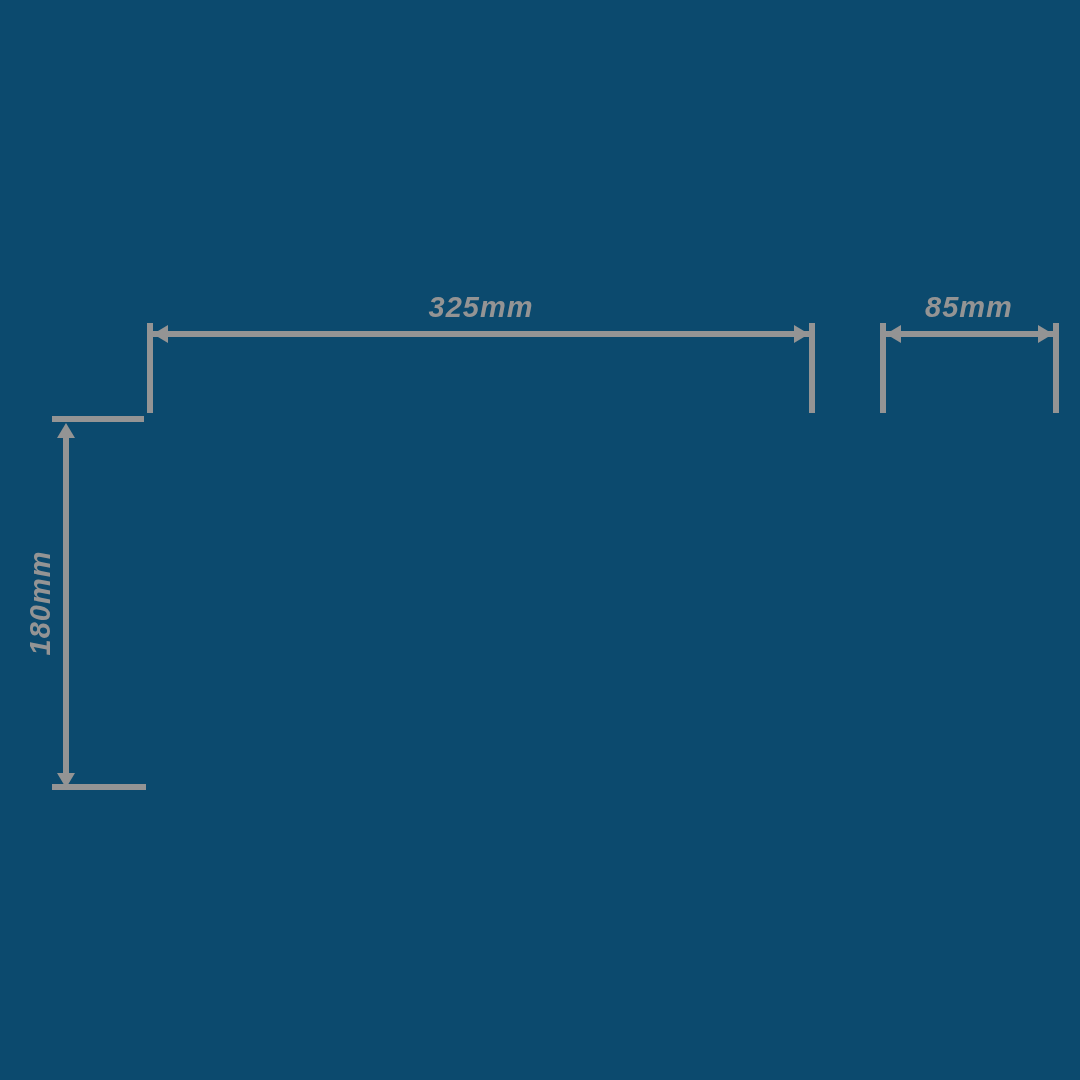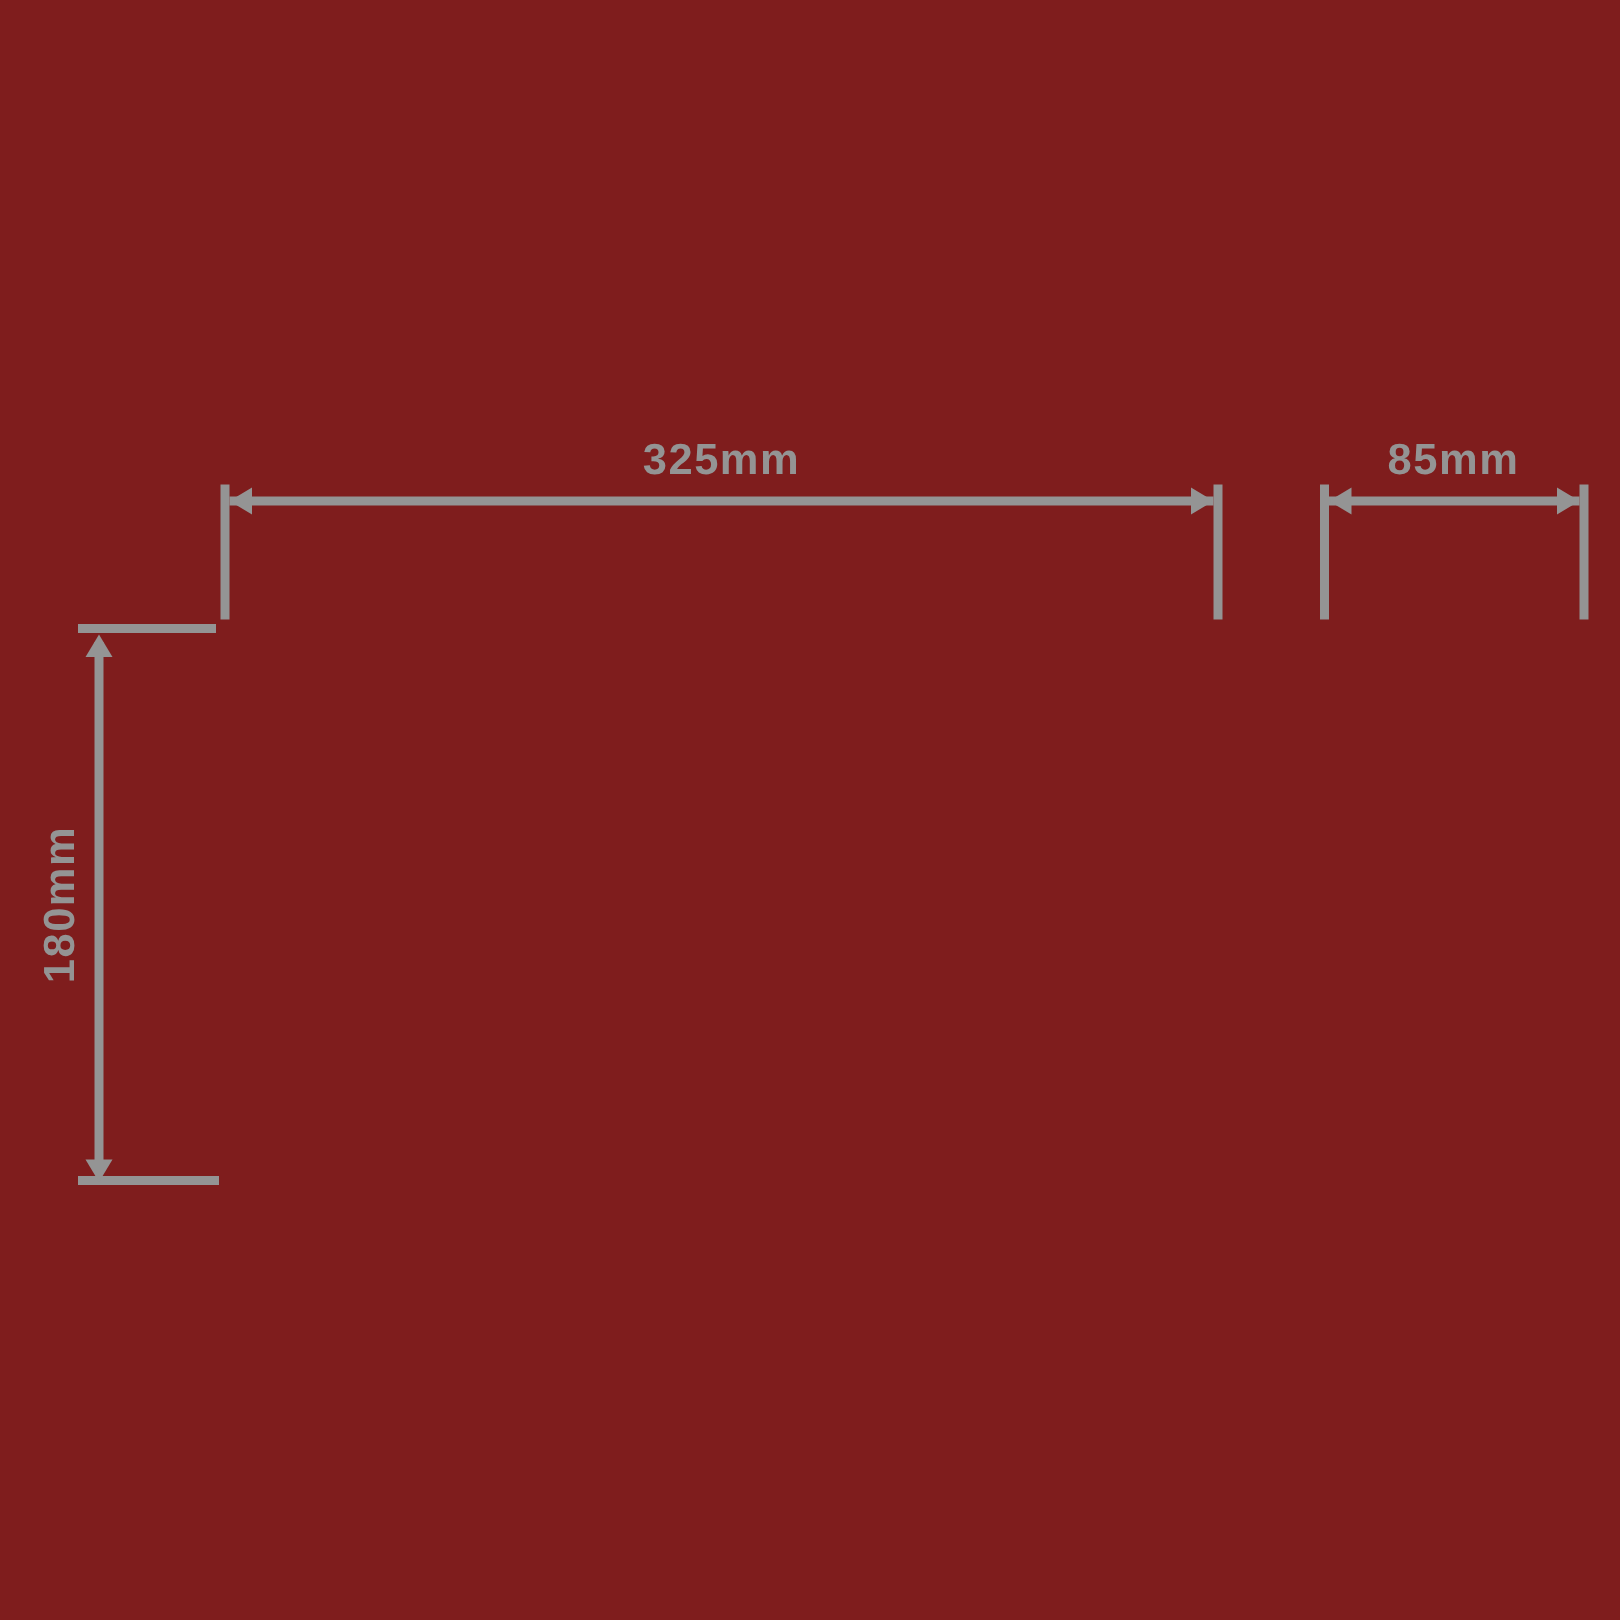--- a/index.html
+++ b/index.html
@@ -51,21 +51,21 @@
   .dimC-ext-top    { left: 52px; top: 416px; width: 92px; height: 6px; }
   .dimC-ext-bottom { left: 52px; top: 784px; width: 94px; height: 6px; }
   .dimC-line       { left: 63px; top: 428px; width: 6px;  height: 350px; }
   .dimC-arrow-up   { left: 57px; top: 423px; }
   .dimC-arrow-down { left: 57px; top: 773px; }
   .dimC-label      { left: -110px; top: 587px; width: 300px; transform: rotate(-90deg); }
 </style>
 </head>
 <body style="background: rgb(0, 0, 0);">
 
-<div class="canvas" style="background: #7f1d1d;">
+<div class="canvas" style="background: #0c4a6e; font-style: italic;">
 
   <div>
     <div class="dim-label dimA-label">325mm</div>
     <div class="line dimA-ext-left"></div>
     <div class="line dimA-ext-right"></div>
     <div class="line dimA-line"></div>
     <div class="arrow arrow-left  dimA-arrow-left"></div>
     <div class="arrow arrow-right dimA-arrow-right"></div>
   </div>
 

